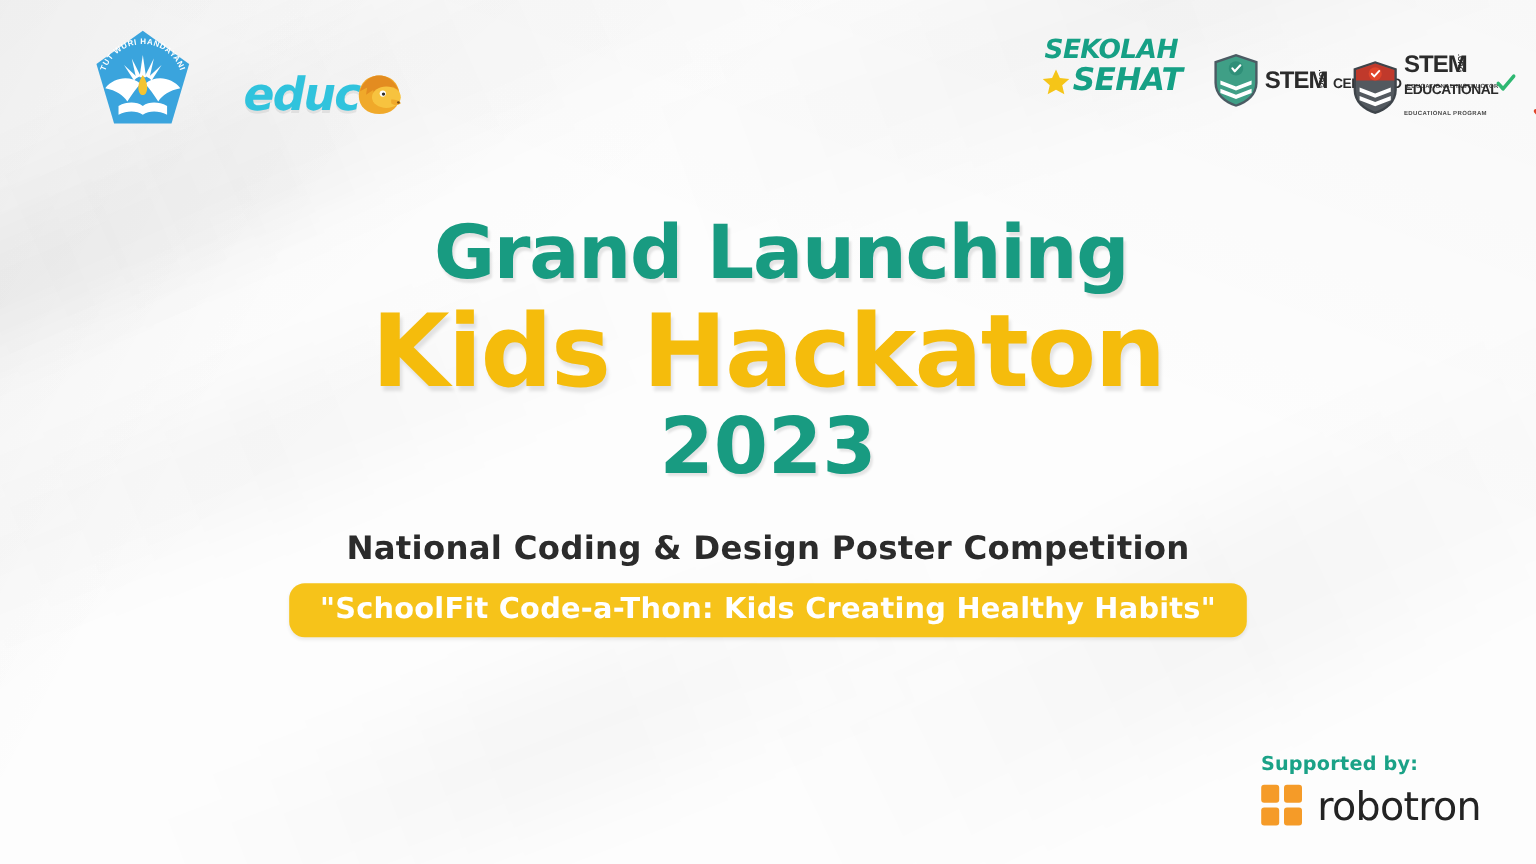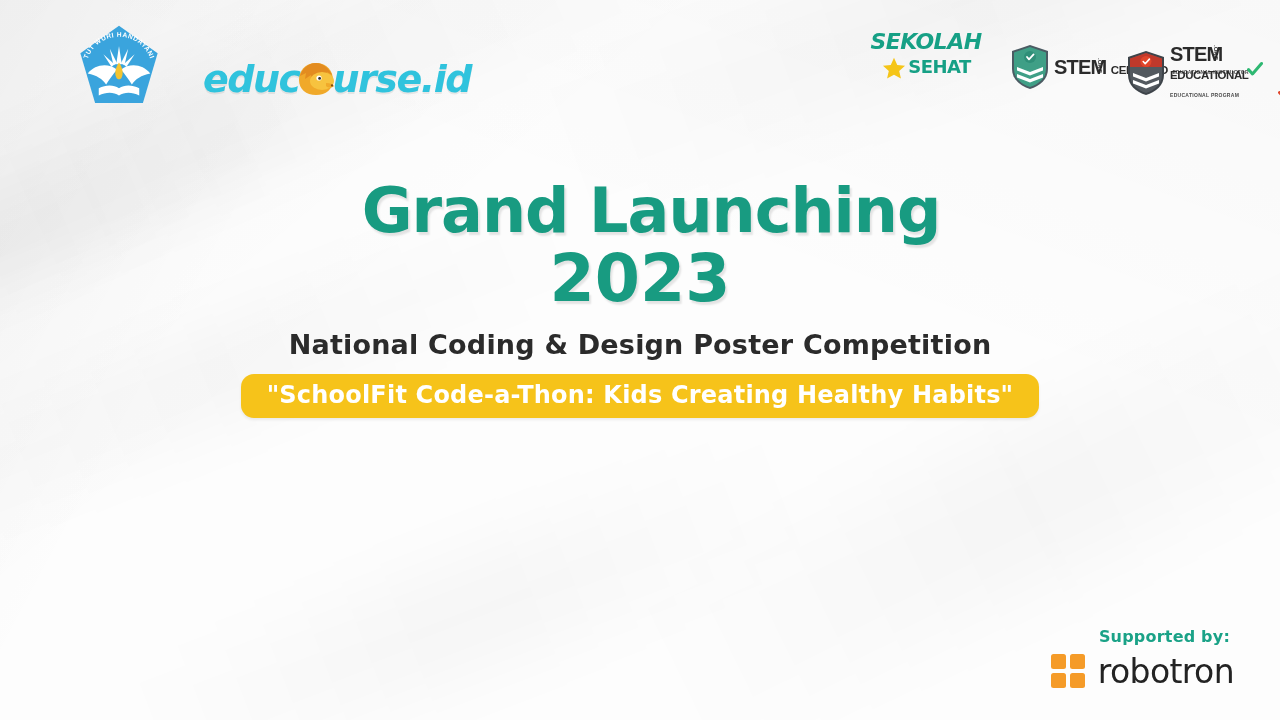--- a/index.html
+++ b/index.html
@@ -107,22 +107,23 @@
     color: #16a085;
     line-height: 0.94;
   }
   .ss-line1 {
     font-size: 22px;
     font-weight: bold;
     font-style: italic;
     letter-spacing: -0.5px;
   }
   .ss-line2 {
-    font-size: 18px;
-    font-weight: bold;
+    font-size: 26px;
+    font-weight: bold;
+    font-style: italic;
     letter-spacing: -0.5px;
     display: flex;
     align-items: center;
     justify-content: center;
     gap: 1px;
     margin-top: 2px;
   }
   .ss-star {
     display: inline-block;
     width: 26px;
@@ -228,21 +229,21 @@
     margin-top: 2px;
     font-family: "DejaVu Sans", sans-serif;
     font-size: 65px;
     font-weight: bold;
     color: #189b81;
     letter-spacing: 0px;
     line-height: 1.05;
     text-shadow: 2px 3px 2px rgba(0,0,0,0.10);
   }
   .subtitle {
-    margin-top: 17px;
+    margin-top: 35px;
     font-family: "DejaVu Sans", sans-serif;
     font-size: 27px;
     font-weight: bold;
     color: #2b2b2b;
     letter-spacing: 0.2px;
     line-height: 1.1;
   }
   .theme-banner-wrap {
     margin-top: 14px;
     display: flex;
@@ -268,21 +269,21 @@
     bottom: 32px;
     text-align: center;
   }
   .supported-label {
     font-family: "DejaVu Sans", sans-serif;
     font-size: 16px;
     font-weight: bold;
     color: #1aa287;
     letter-spacing: 0.2px;
     margin-bottom: 8px;
-    text-align: right;
+    text-align: left;
     padding-right: 4px;
   }
   .robotron {
     display: flex;
     align-items: center;
     gap: 13px;
     text-align: center;
   }
   .robotron-mark {
     width: 34px;
@@ -359,21 +360,20 @@
           <path d="M20 4 C9 4 3 12 3 21 C3 30 10 36 20 36 C30 36 37 30 37 21 C37 12 31 4 20 4 Z" fill="#f0a92a"></path>
           <path d="M20 4 C12 4 6 10 4 17 L10 14 L9 20 L15 16 L16 22 L21 17 L24 22 L27 16 L32 20 L31 13 L36 16 C33 9 27 4 20 4 Z" fill="#e38c20"></path>
 
           <ellipse cx="26" cy="22" rx="12" ry="9" fill="#f7c33f"></ellipse>
           <circle cx="23" cy="19" r="2.6" fill="#ffffff"></circle>
           <circle cx="23.6" cy="19.4" r="1.4" fill="#2b2b2b"></circle>
           <path d="M30 24 C34 24 37 25 38 27 C36 29 32 29 30 27 Z" fill="#f0a92a"></path>
           <circle cx="36" cy="26.4" r="1.1" fill="#7a4a12"></circle>
         </svg>
       </span>
-      <span class="edu-word">urse.id</span>
     </div>
 
     <div class="sekolah-sehat">
       <div class="ss-line1">SEKOLAH</div>
       <div class="ss-line2">
         <span class="ss-star">
           <svg viewBox="0 0 24 24" width="26" height="26">
             <path d="M12 2.6 L15 9.2 L22.2 10 L16.8 14.8 L18.4 21.8 L12 18.2 L5.6 21.8 L7.2 14.8 L1.8 10 L9 9.2 Z" fill="#f5c518"></path>
           </svg>
         </span>
@@ -432,20 +432,21 @@
           <svg viewBox="0 0 16 16" width="16" height="16">
             <path d="M1.5 8.5 L5.5 13 L14.5 2.5" stroke="#e0452b" stroke-width="3" fill="none" stroke-linecap="round" stroke-linejoin="round"></path>
           </svg>
         </span>
       </span>
     </div>
   </div>
 
   <div class="main">
     <div class="title-grand">Grand Launching</div>
+    <div class="title-kids">Kids Hackaton</div>
     <div class="title-year">2023</div>
     <div class="subtitle">National Coding &amp; Design Poster Competition</div>
     <div class="theme-banner-wrap">
       <div class="theme-banner">"SchoolFit Code-a-Thon: Kids Creating Healthy Habits"</div>
     </div>
   </div>
 
   <div class="supported">
     <div class="supported-label">Supported by:</div>
     <div class="robotron">

